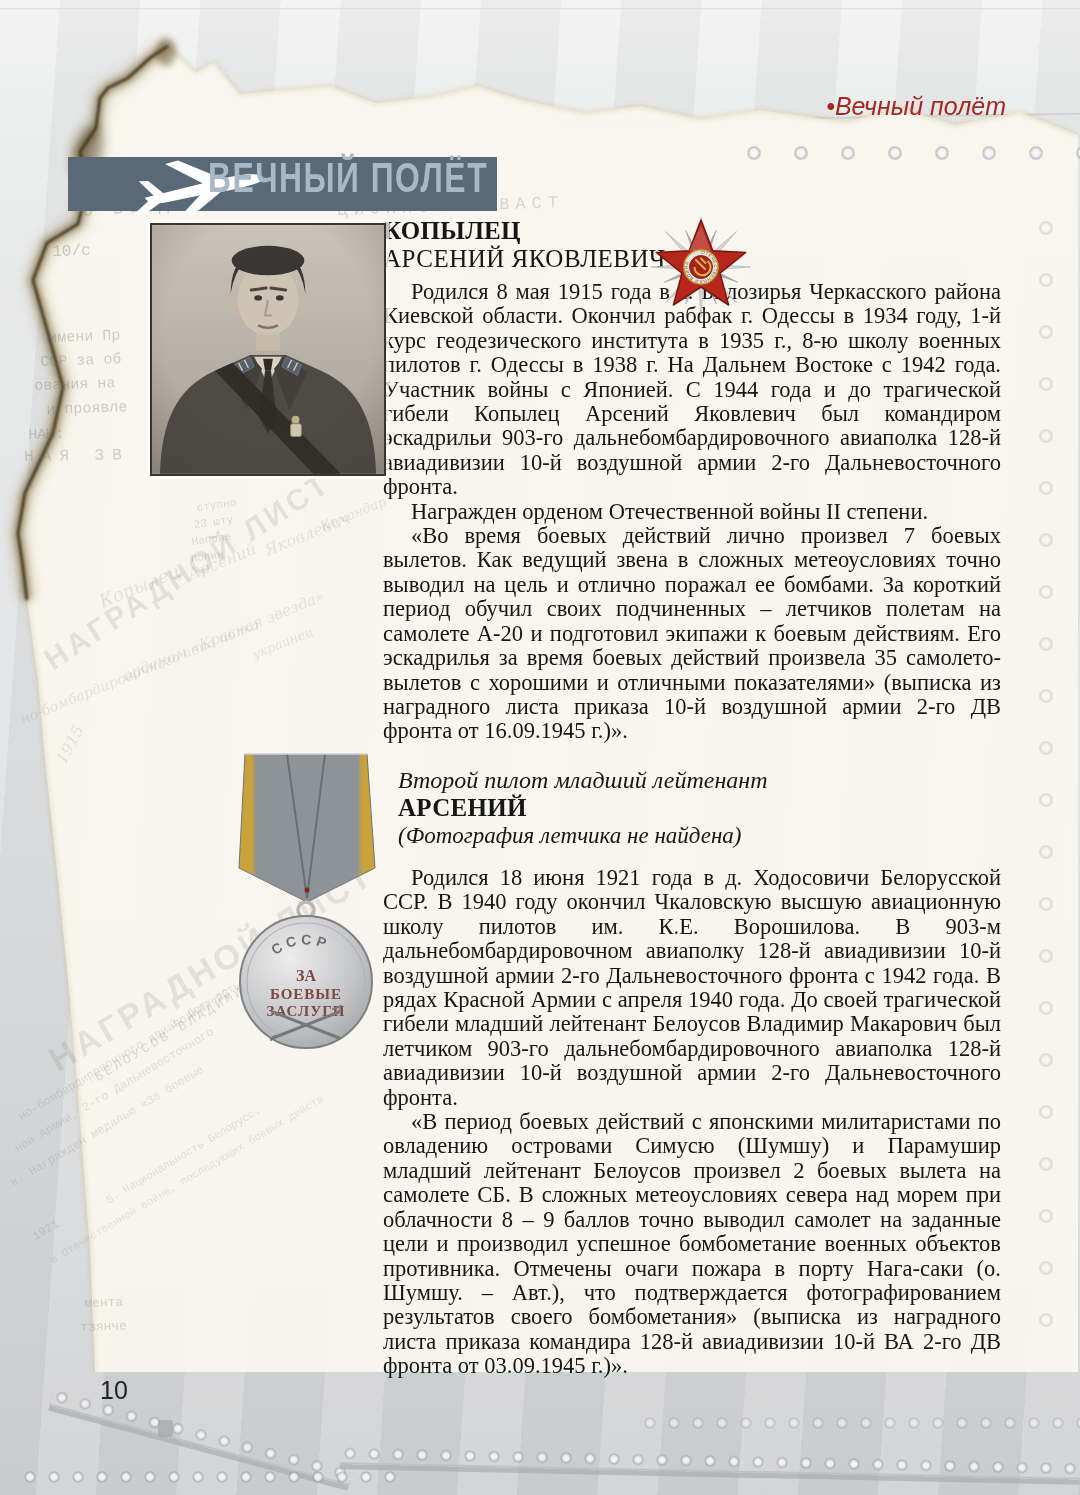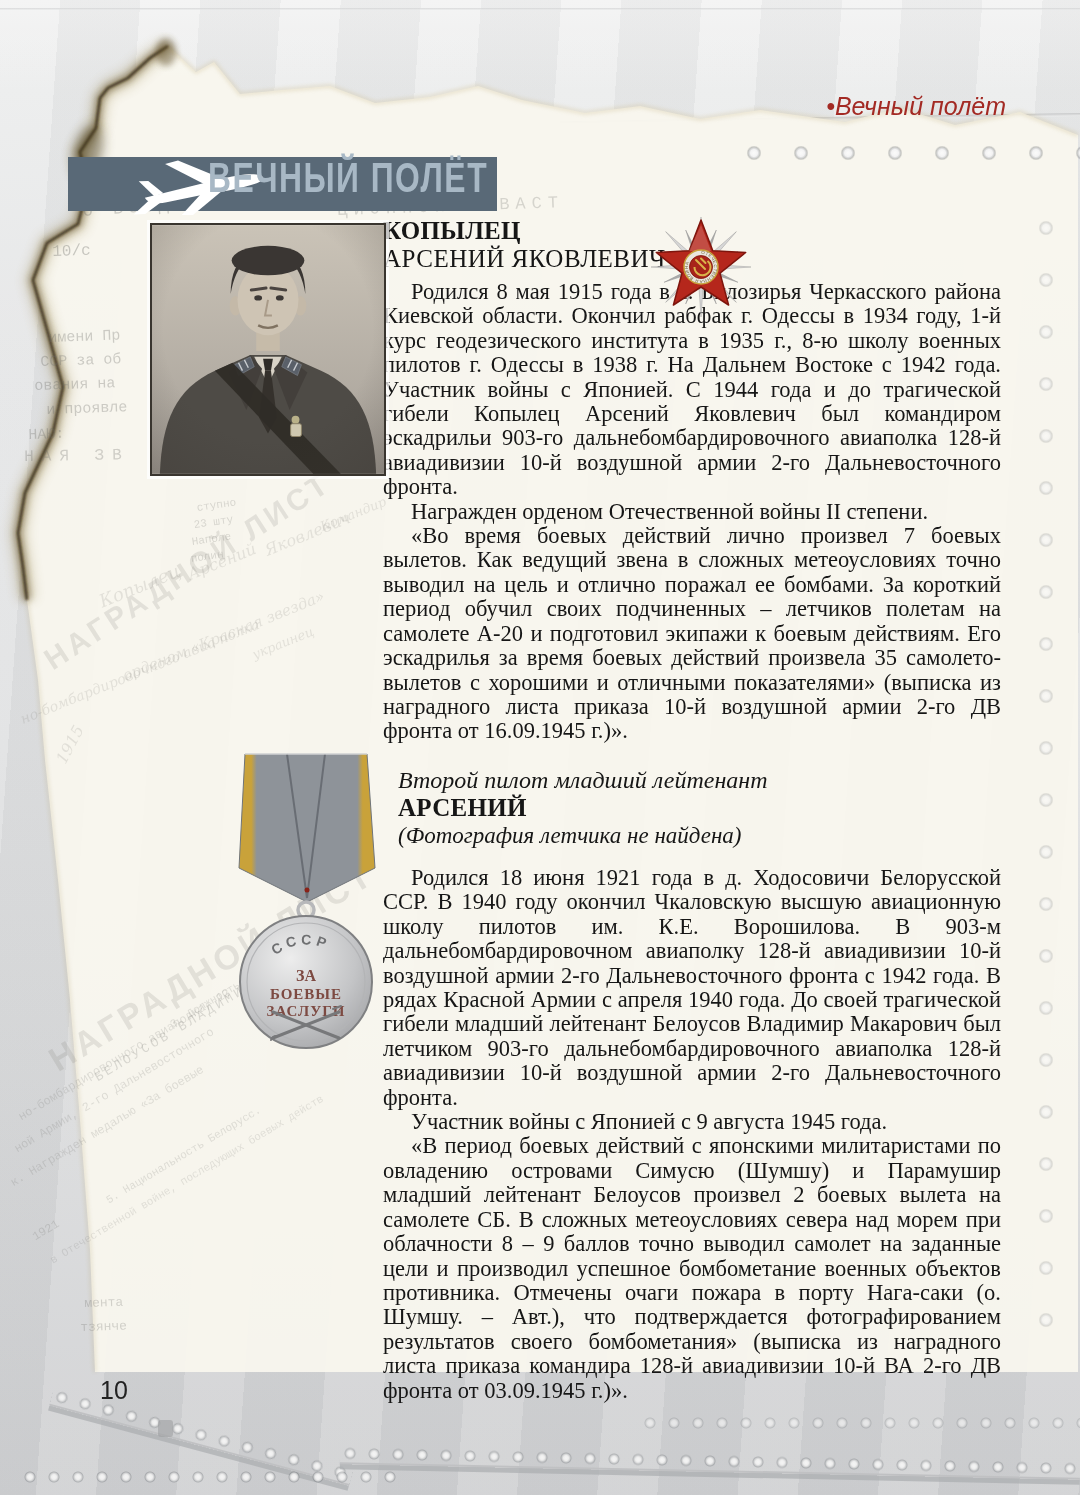--- a/index.html
+++ b/index.html
@@ -287,20 +287,19 @@
   </svg>
 
   <section class="sec sec2">
     <div class="headings">
       <p class="role-line">Второй пилот младший лейтенант</p>
       <p class="surname">АРСЕНИЙ</p>
       <p class="photo-note">(Фотография летчика не найдена)</p>
     </div>
     <div class="body">
         <p class="para">Родился 18 июня 1921 года в д. Ходосовичи Белорусской ССР. В 1940 году окончил Чкаловскую высшую авиационную школу пилотов им. К.Е. Ворошилова. В 903-м дальнебомбардировочном авиаполку 128-й авиадивизии 10-й воздушной армии 2-го Дальневосточного фронта с 1942 года. В рядах Красной Армии с апреля 1940 года. До своей трагической гибели младший лейтенант Белоусов Владимир Макарович был летчиком 903-го дальнебомбардировочного авиаполка 128-й авиадивизии 10-й воздушной армии 2-го Дальневосточного фронта.</p>
-        <p class="para">Участник войны с Японией с 9 августа 1945 года.</p>
         <p class="para">«В период боевых действий с японскими милитаристами по овладению островами Симусю (Шумшу) и Парамушир младший лейтенант Белоусов произвел 2 боевых вылета на самолете СБ. В сложных метеоусловиях севера над морем при облачности 8 – 9 баллов точно выводил самолет на заданные цели и производил успешное бомбометание военных объектов противника. Отмечены очаги пожара в порту Нага-саки (о. Шумшу. – Авт.), что подтверждается фотографированием результатов своего бомбометания» (выписка из наградного листа приказа командира 128-й авиадивизии 10-й ВА 2-го ДВ фронта от 03.09.1945 г.)».</p>
       </div>
   </section>
 
   <div class="pagenum">10</div>
 
 </div>
 
 </body></html>

